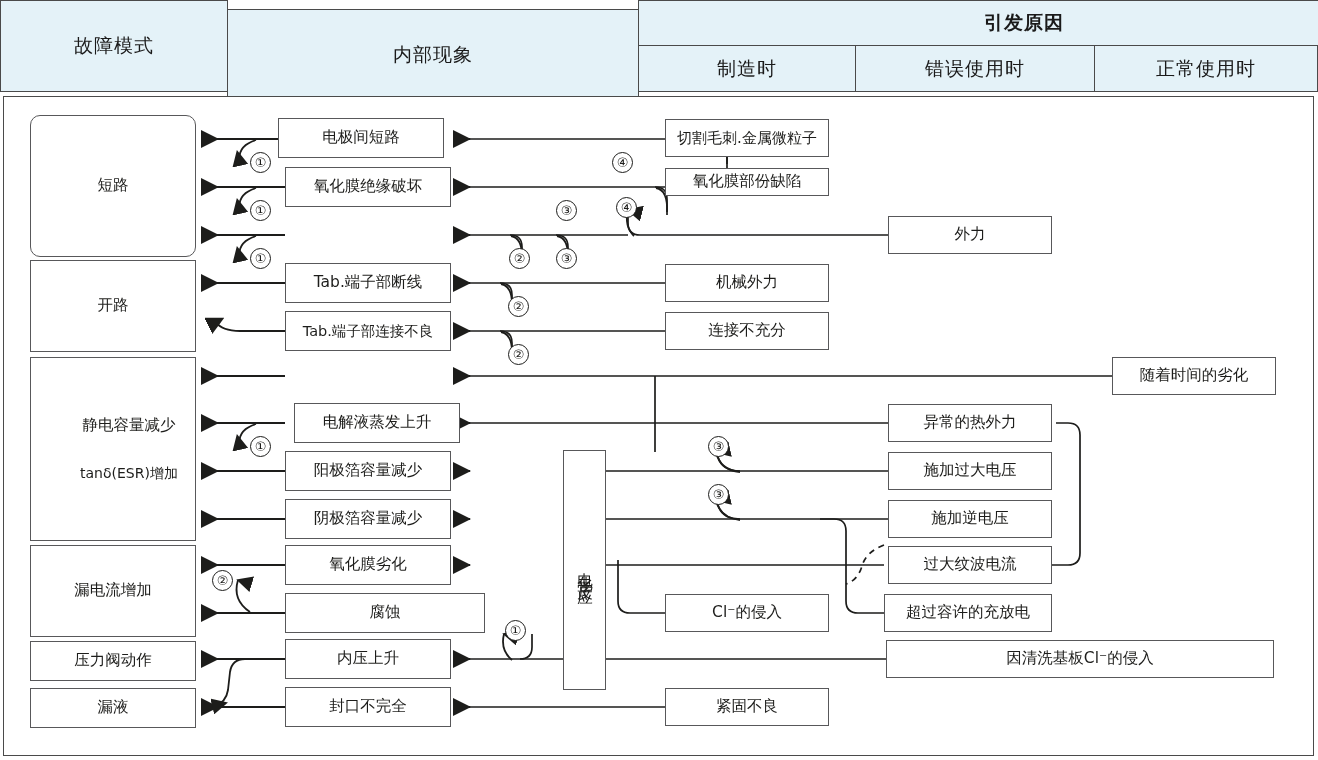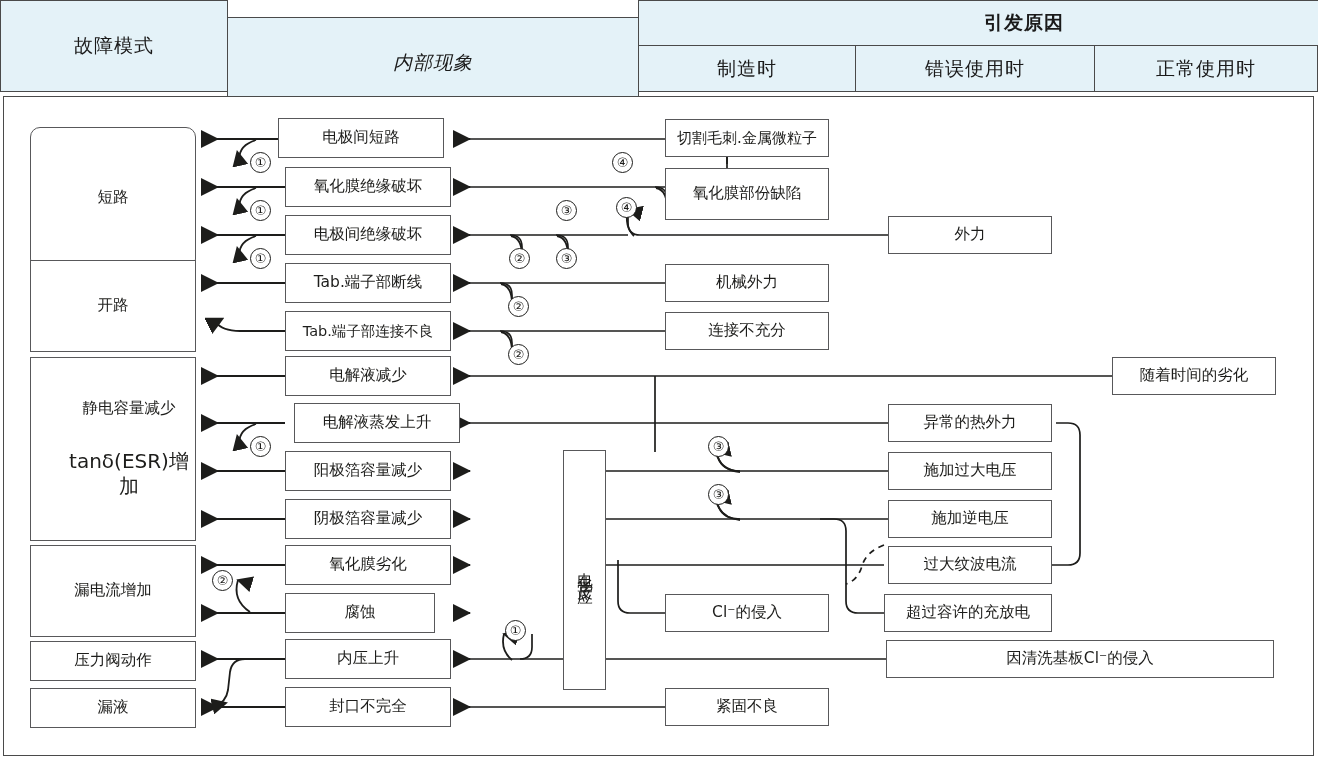--- a/index.html
+++ b/index.html
@@ -5,21 +5,21 @@
   html,body{margin:0;padding:0;background:#fff;}
   body{font-family:"DejaVu Sans","Liberation Sans",sans-serif;}
   #root{position:relative;width:1318px;height:760px;overflow:hidden;background:#fff;}
 
   
   .hdr{position:absolute;left:0;top:0;width:1318px;height:92px;}
   .hcell{position:absolute;background:#e4f2f8;border:1px solid #4a4a4a;
          box-sizing:border-box;display:flex;align-items:center;justify-content:center;
          font-size:19px;color:#1a1a1a;letter-spacing:1px;}
   .h-mode{left:0;top:0;width:228px;height:92px;}
-  .h-phen{left:227px;top:17px;width:412px;height:92px;font-style:italic;}
+  .h-phen{left:227px;top:9px;width:412px;height:92px;}
   .h-cause{left:638px;top:0;width:772px;height:46px;font-weight:bold;}
   .h-c1{left:638px;top:45px;width:218px;height:47px;}
   .h-c2{left:855px;top:45px;width:240px;height:47px;}
   .h-c3{left:1094px;top:45px;width:224px;height:47px;}
 
   
   .frame{position:absolute;left:3px;top:96px;width:1311px;height:660px;
          border:1px solid #4a4a4a;box-sizing:border-box;background:#fff;}
 
   
@@ -177,53 +177,51 @@
 
       <path d="M511 236 Q523 238 522 260" stroke-width="1.8"></path>
       <path d="M557 236 Q569 238 568 260" stroke-width="1.8"></path>
 
       <path d="M501 284 Q513 286 512 308" stroke-width="1.8"></path>
 
       <path d="M501 332 Q513 334 512 356" stroke-width="1.8"></path>
     </g>
   </svg>
 
-  <div class="box" style="left:30px;top:127px;width:166px;height:142px;border-radius:10px;">短路</div>
+  <div class="box" style="left:30px;top:115px;width:166px;height:142px;border-radius:10px;">短路</div>
 
   <div class="box" style="left:30px;top:260px;width:166px;height:92px;">开路</div>
 
   <div class="box multi" style="left:30px;top:357px;width:166px;height:184px;padding-left:32px;">
     <span>静电容量减少</span>
-    <span style="font-size:20px;">tanδ(ESR)增加</span>
+    <span style="font-size:14px;">tanδ(ESR)增加</span>
   </div>
 
   <div class="box" style="left:30px;top:545px;width:166px;height:92px;">漏电流增加</div>
 
   <div class="box" style="left:30px;top:641px;width:166px;height:40px;">压力阀动作</div>
 
   <div class="box" style="left:30px;top:688px;width:166px;height:40px;">漏液</div>
 
   <div class="box" style="left:278px;top:118px;width:166px;height:40px;">电极间短路</div>
   <div class="box" style="left:285px;top:167px;width:166px;height:40px;">氧化膜绝缘破坏</div>
-  <div class="box" style="left:285px;top:215px;width:166px;height:40px;">电极间绝缘破坏</div>
   <div class="box" style="left:285px;top:263px;width:166px;height:40px;">Tab.端子部断线</div>
   <div class="box" style="left:285px;top:311px;width:166px;height:40px;font-size:14.5px;">Tab.端子部连接不良</div>
-  <div class="box" style="left:285px;top:356px;width:166px;height:40px;">电解液减少</div>
   <div class="box" style="left:294px;top:403px;width:166px;height:40px;">电解液蒸发上升</div>
   <div class="box" style="left:285px;top:451px;width:166px;height:40px;">阳极箔容量减少</div>
   <div class="box" style="left:285px;top:499px;width:166px;height:40px;">阴极箔容量减少</div>
   <div class="box" style="left:285px;top:545px;width:166px;height:40px;">氧化膜劣化</div>
-  <div class="box" style="left:285px;top:593px;width:150px;height:40px;">腐蚀</div>
+  <div class="box" style="left:285px;top:593px;width:200px;height:40px;">腐蚀</div>
   <div class="box" style="left:285px;top:639px;width:166px;height:40px;">内压上升</div>
   <div class="box" style="left:285px;top:687px;width:166px;height:40px;">封口不完全</div>
 
   <div class="vbox" style="left:563px;top:450px;width:43px;height:240px;">电化学反应</div>
 
   <div class="box" style="left:665px;top:119px;width:164px;height:38px;font-size:15px;">切割毛刺.金属微粒子</div>
-  <div class="box" style="left:665px;top:168px;width:164px;height:52px;">氧化膜部份缺陷</div>
+  <div class="box" style="left:665px;top:168px;width:164px;height:28px;">氧化膜部份缺陷</div>
   <div class="box" style="left:665px;top:264px;width:164px;height:38px;">机械外力</div>
   <div class="box" style="left:665px;top:312px;width:164px;height:38px;">连接不充分</div>
   <div class="box" style="left:665px;top:594px;width:164px;height:38px;">Cl⁻的侵入</div>
   <div class="box" style="left:665px;top:688px;width:164px;height:38px;">紧固不良</div>
 
   <div class="box" style="left:888px;top:216px;width:164px;height:38px;">外力</div>
   <div class="box" style="left:888px;top:404px;width:164px;height:38px;">异常的热外力</div>
   <div class="box" style="left:888px;top:452px;width:164px;height:38px;">施加过大电压</div>
   <div class="box" style="left:888px;top:500px;width:164px;height:38px;">施加逆电压</div>
   <div class="box" style="left:888px;top:546px;width:164px;height:38px;">过大纹波电流</div>

